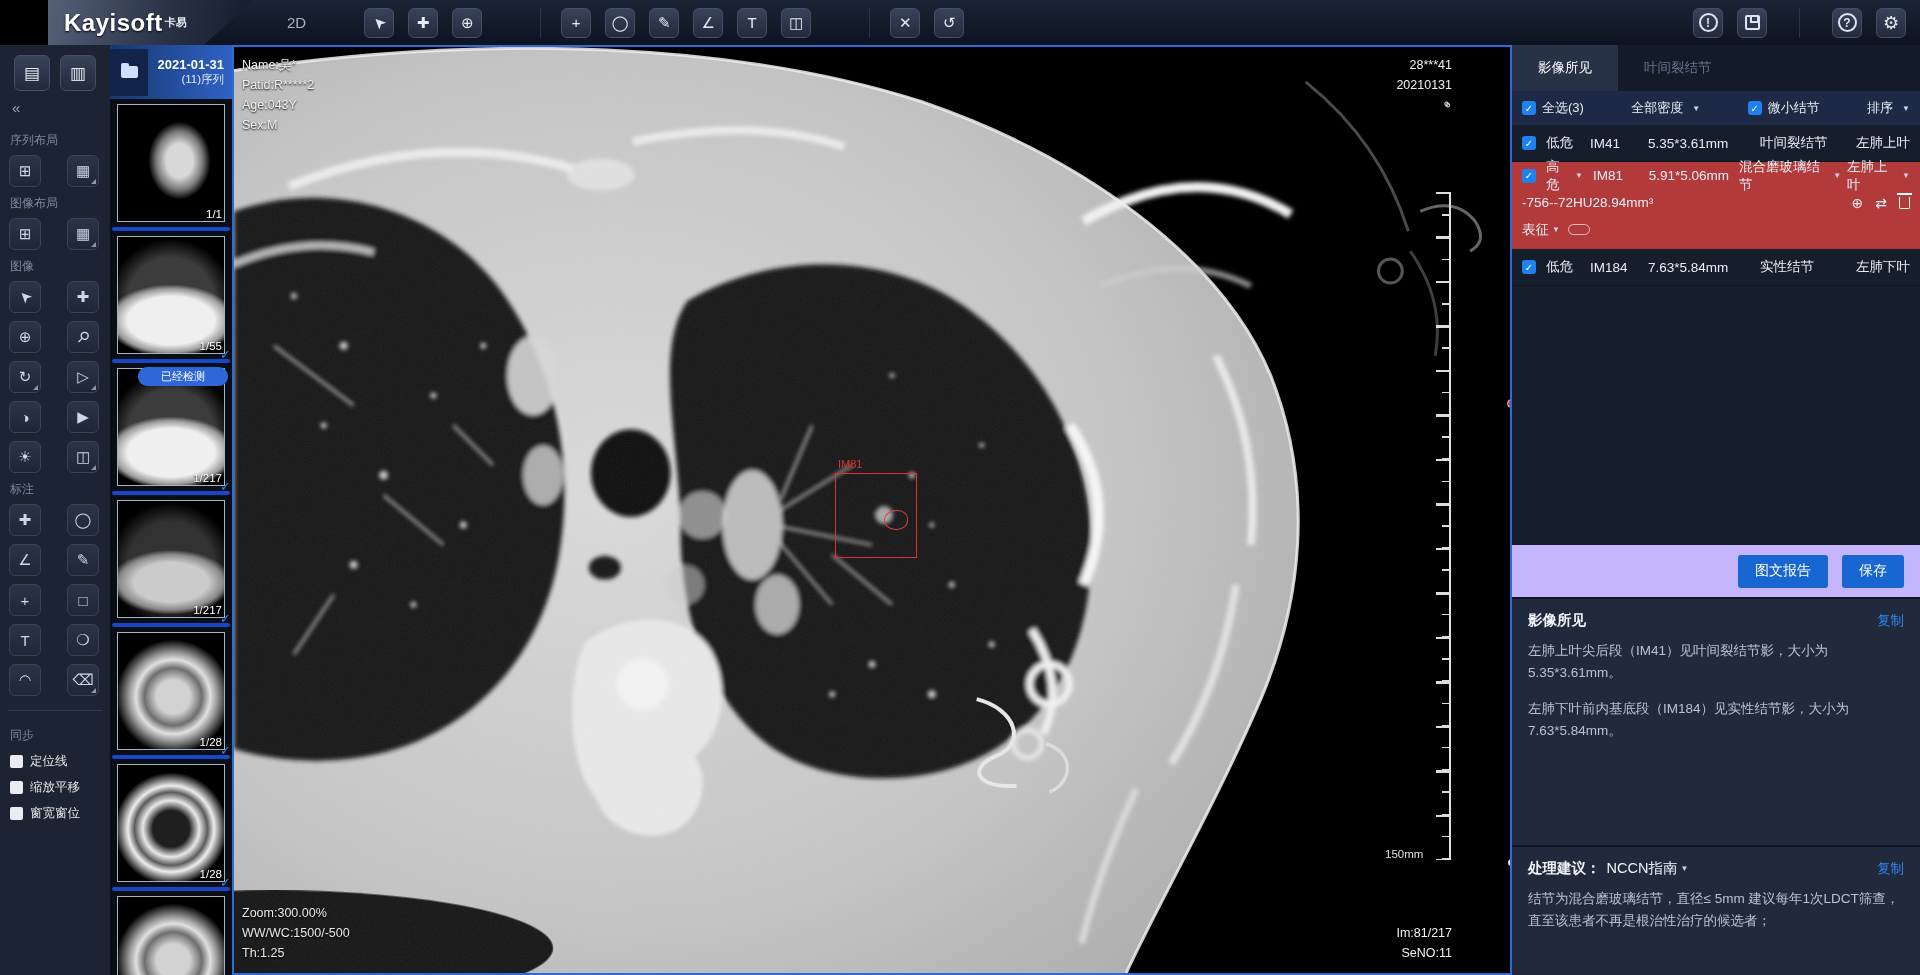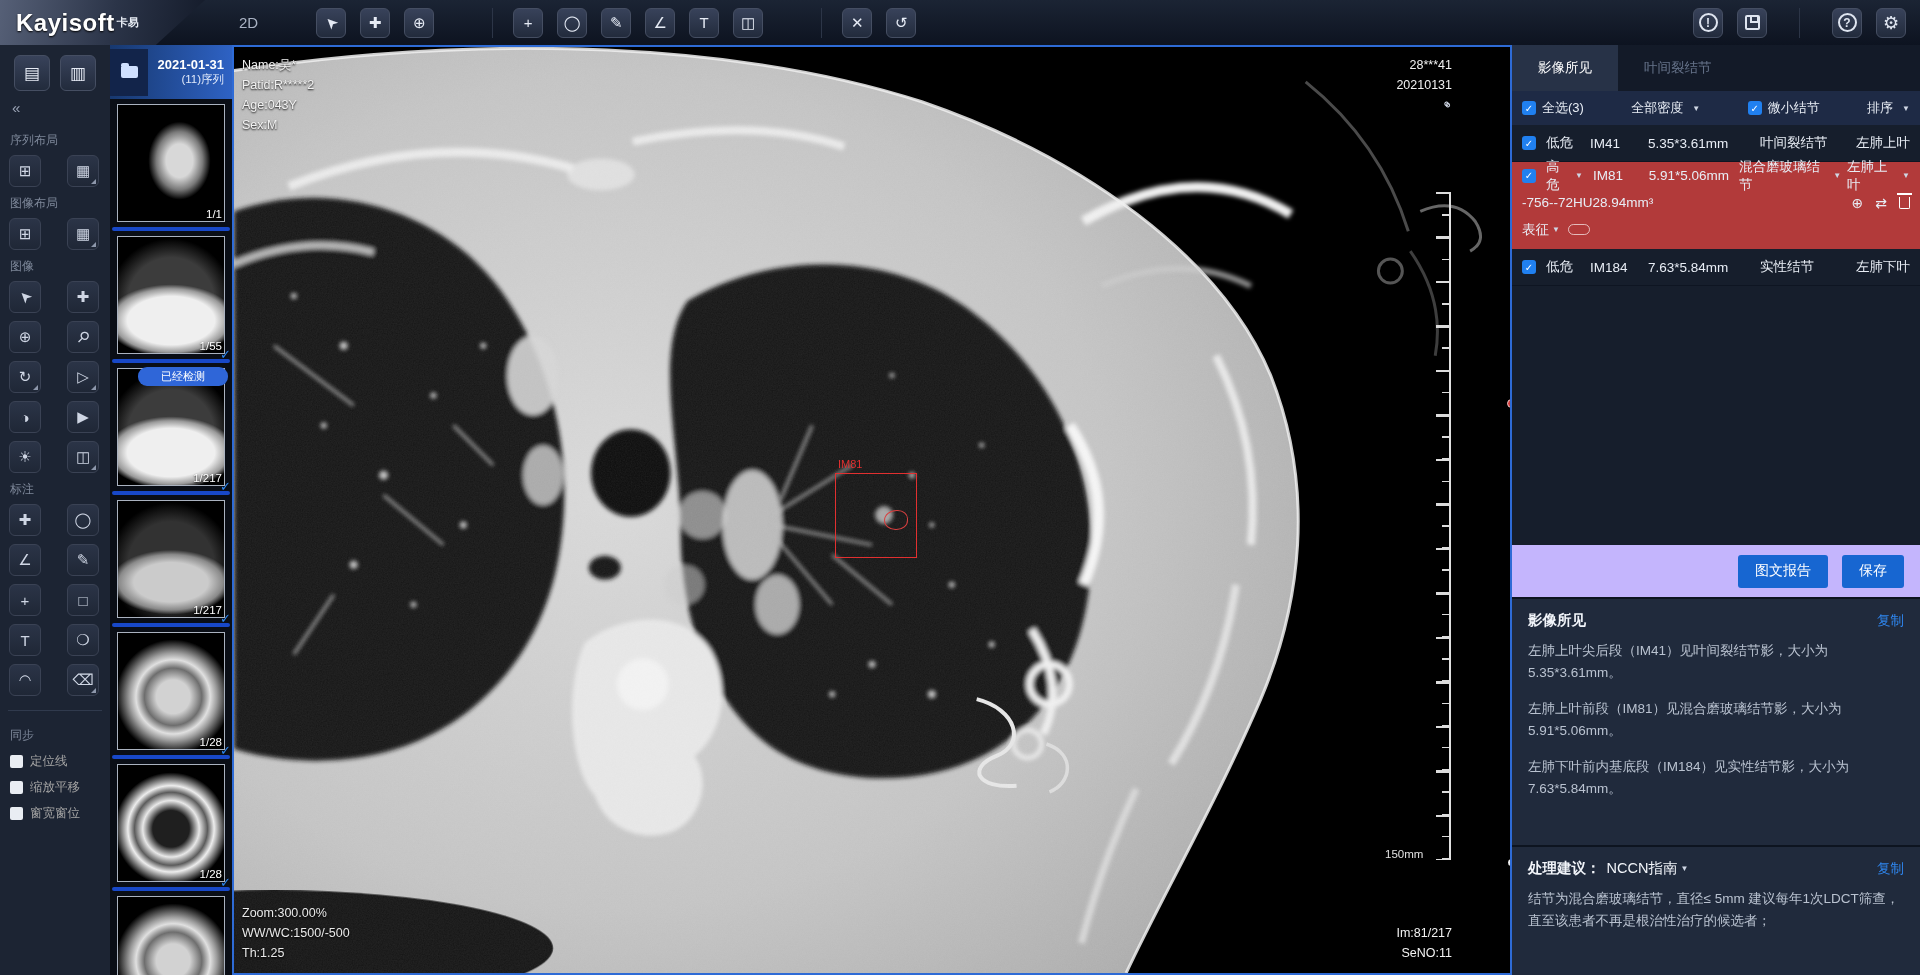--- a/index.html
+++ b/index.html
@@ -4,21 +4,21 @@
 <style>
   * { margin:0; padding:0; box-sizing:border-box; }
   html,body { width:1920px; height:975px; overflow:hidden; background:#000;
               font-family:"Liberation Sans","DejaVu Sans",sans-serif; }
   .app { display:grid; width:1920px; height:975px;
          grid-template-columns:110px 122px 1280px 408px;
          grid-template-rows:45px 930px; }
 
   
   .topbar { grid-column:1/5; display:flex; align-items:center;
-            background:linear-gradient(#1b2434,#0d1320); position:relative; }
+            background:linear-gradient(#1b2434,#0d1320); position:relative;margin-left:48px; }
   .logo { width:205px; height:45px; position:relative; display:flex; align-items:center;
           background:linear-gradient(100deg,#566077 0%,#2b3448 55%,#141b2a 100%);
           clip-path:polygon(0 0,100% 0,76% 100%,0 100%); padding-left:16px; }
   .logo .brand { color:#fff; font-size:24px; font-weight:bold; letter-spacing:.5px;
                  text-shadow:0 1px 2px #000; }
   .logo .brand-cn { color:#e8edf5; font-size:11px; font-weight:bold; margin-left:2px; }
   .mode-label { color:#aab3c4; font-size:15px; margin-left:34px; }
   .tb-group { display:flex; gap:14px; align-items:center; margin-left:38px;
               padding:0 20px; border-left:1px solid #2c3547; height:30px; }
   .tb-group.first { border-left:none; }
@@ -43,21 +43,21 @@
   .rail-top .tbtn { width:36px; height:36px; font-size:17px; }
   .collapse { font-size:15px; color:#9aa3b5; padding:2px 4px 8px; }
   .rail-label { font-size:12px; color:#7d8799; margin:8px 2px 6px; }
   .icon-grid { display:grid; grid-template-columns:34px 34px; gap:8px 24px; justify-content:center; }
   .ribtn { width:32px; height:32px; border-radius:6px; border:1px solid #3a4254;
            background:linear-gradient(#2b3447,#1f2736); color:#cfd6e4; font-size:15px;
            display:flex; align-items:center; justify-content:center; cursor:pointer; position:relative; }
   .ribtn.corner::after { content:""; position:absolute; right:2px; bottom:2px;
            border-left:5px solid transparent; border-bottom:5px solid #8d97ab; }
   .sync { border-top:1px solid #303a4d; margin-top:14px; padding-top:8px; }
-  .sync-row { display:flex; align-items:center; gap:7px; margin:9px 2px; color:#a3a3a3; font-size:12.5px; }
+  .sync-row { display:flex; align-items:center; gap:7px; margin:9px 2px; color:#e5e5e5; font-size:12.5px; }
   .cb-empty { width:13px; height:13px; background:#e9edf3; border-radius:2px; flex:none; }
 
   
   .thumbs { background:#0a0e16; overflow:hidden; display:flex; flex-direction:column; }
   .study-head { height:54px; flex:none; display:flex; align-items:center;
                 background:linear-gradient(90deg,#17386f,#2e62c4); cursor:pointer; }
   .folder-btn { width:38px; height:47px; background:#12244a; display:flex; align-items:center;
                 justify-content:center; flex:none; }
   .folder-shape { width:17px; height:12px; background:#cfe0ff; border-radius:1px 2px 2px 2px; position:relative; }
   .folder-shape::before { content:""; position:absolute; top:-3px; left:0; width:8px; height:3px;
@@ -599,21 +599,20 @@
       <button class="abtn">图文报告</button>
       <button class="abtn">保存</button>
     </div>
 
     <div class="section sec-findings">
       <div class="sec-head">
         <span class="sec-title">影像所见</span>
         <span class="copy-link">复制</span>
       </div>
       <p class="sec-p">左肺上叶尖后段（IM41）见叶间裂结节影，大小为5.35*3.61mm。</p>
-      <p class="sec-p">左肺上叶前段（IM81）见混合磨玻璃结节影，大小为5.91*5.06mm。</p>
       <p class="sec-p">左肺下叶前内基底段（IM184）见实性结节影，大小为7.63*5.84mm。</p>
     </div>
 
     <div class="section sec-advice">
       <div class="sec-head">
         <span class="sec-title">处理建议：</span>
         <span class="sec-guide">NCCN指南</span>
         <span class="caret">▼</span>
         <span class="copy-link">复制</span>
       </div>

